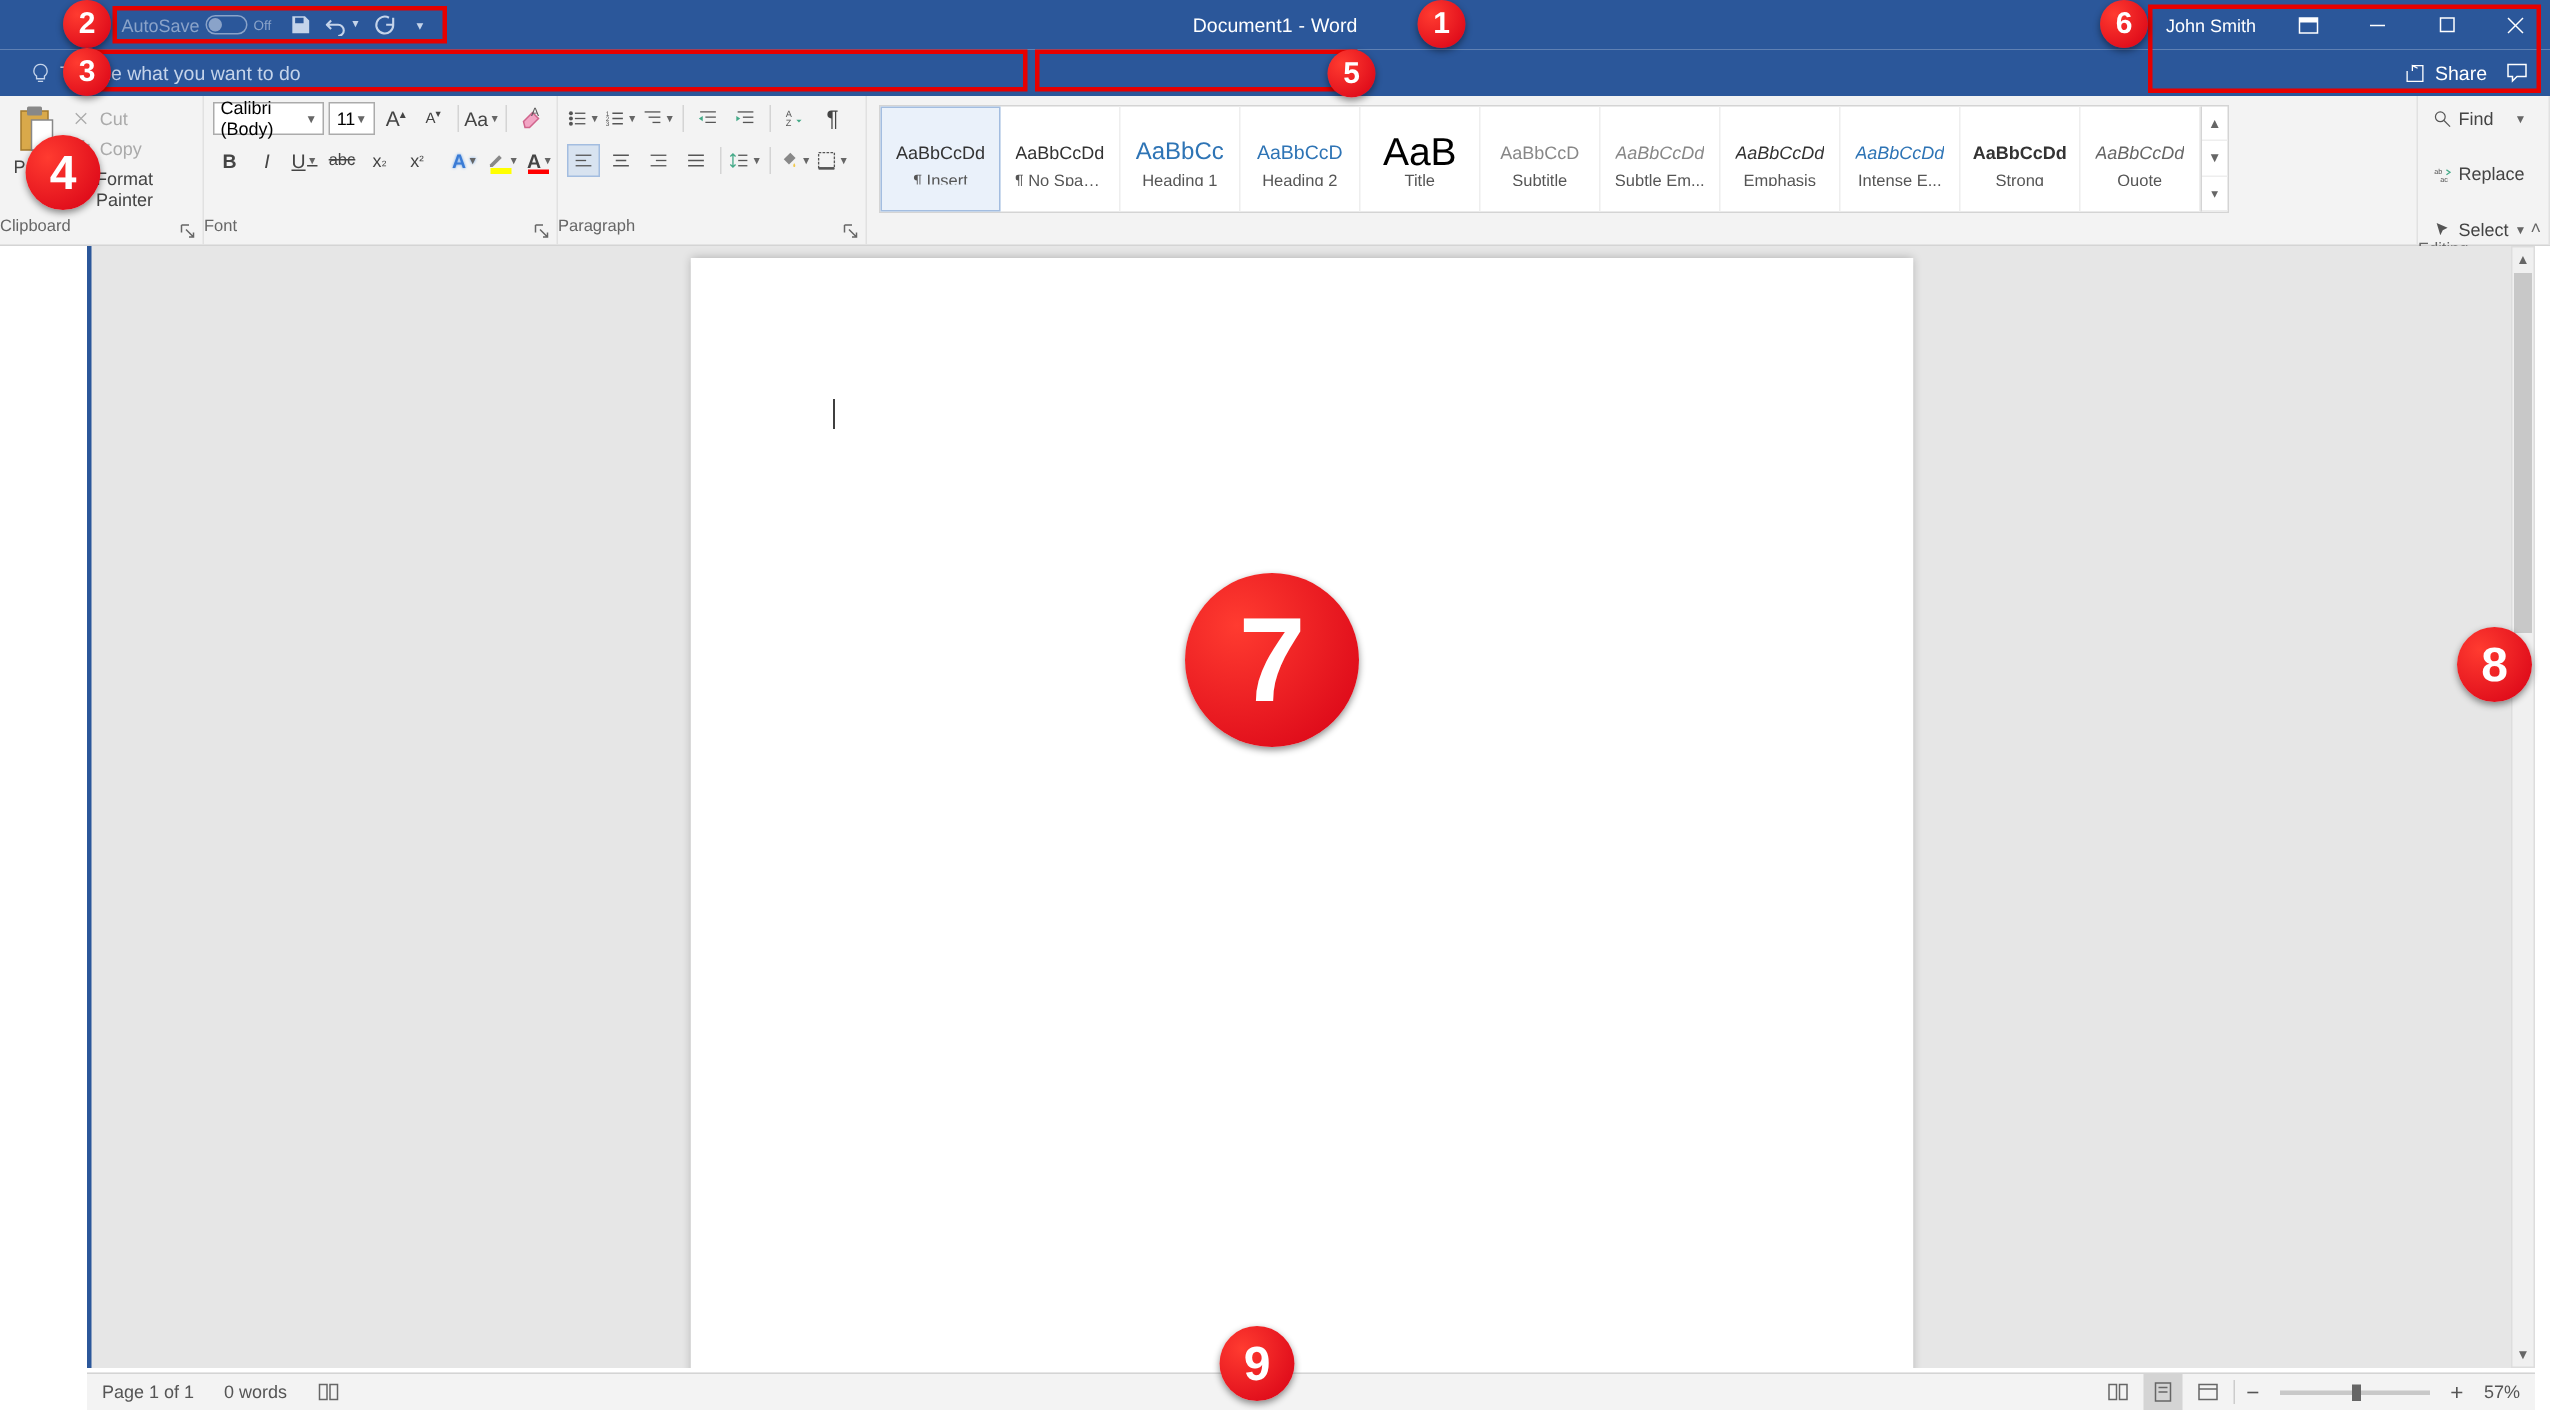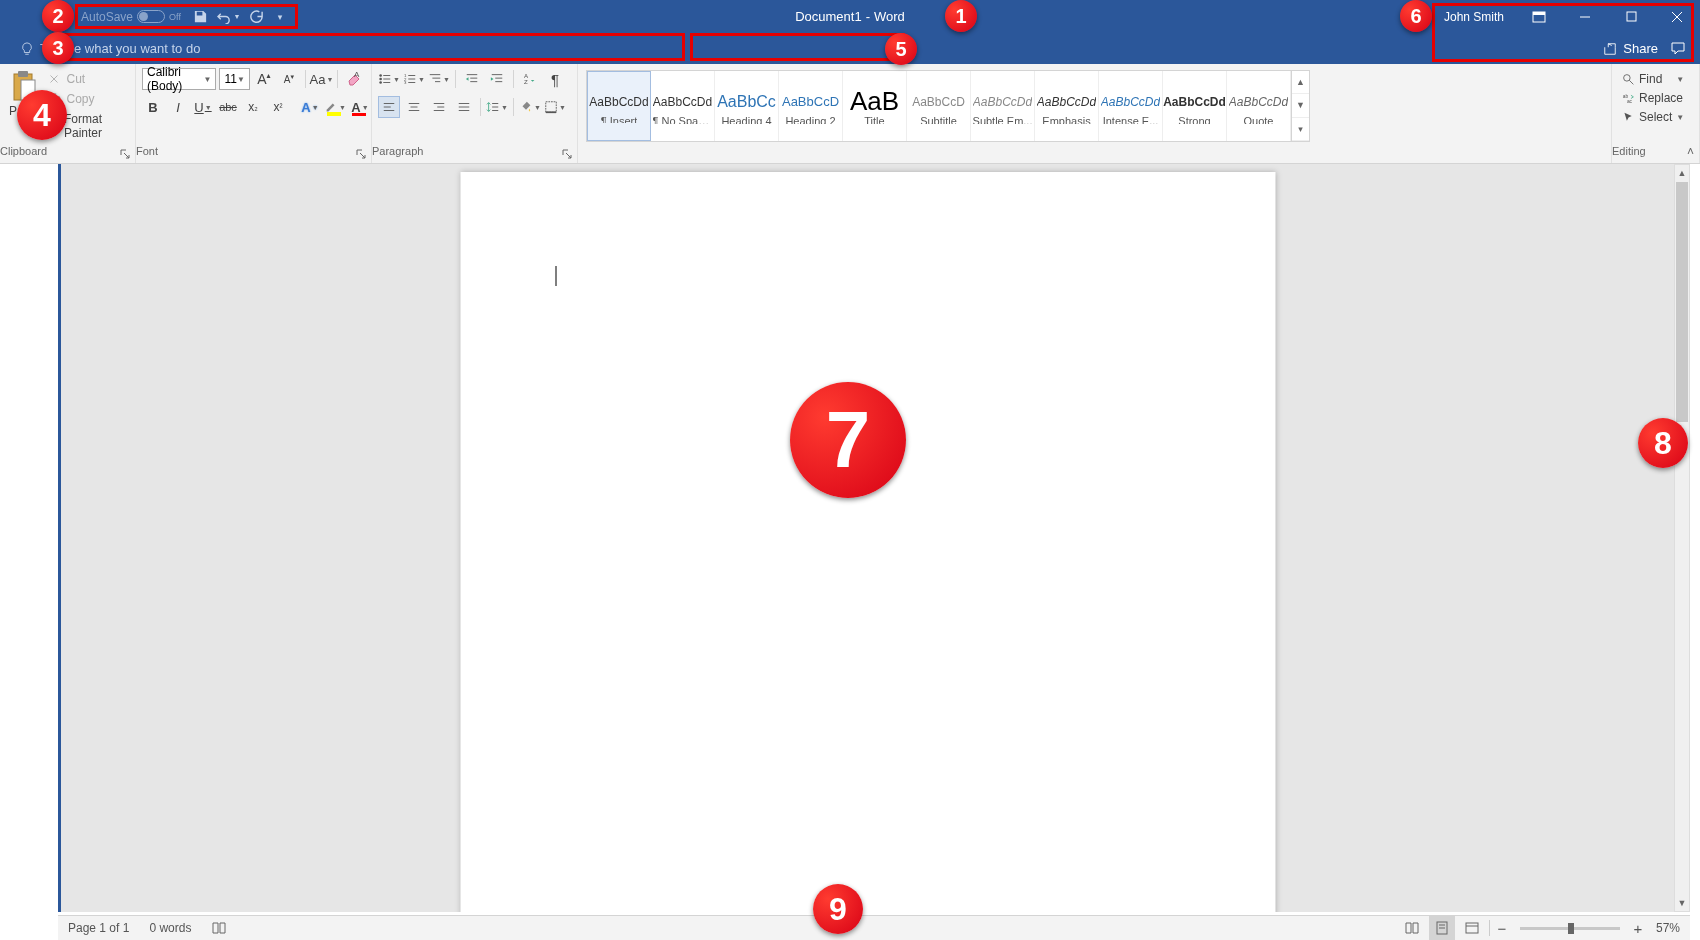--- a/index.html
+++ b/index.html
@@ -70,30 +70,30 @@
 
 
 .para-group { width:206px; }
 .para-rows { display:flex; flex-direction:column; gap:6px; width:100%; }
 
 .align-l { background:#d8e3f0; border:1px solid #a3bde0; }
 
 
 .styles-group { flex:1; min-width:0; }
 .styles-gallery { display:flex; height:72px; border:1px solid #d4d4d4; background:#fff; margin-top:2px; margin-left:2px; }
-.style-item { width:64px; border-right:1px solid #eee; display:flex; flex-direction:column; align-items:center; justify-content:center; cursor:pointer; padding:17px; }
+.style-item { width:80px; border-right:1px solid #eee; display:flex; flex-direction:column; align-items:center; justify-content:center; cursor:pointer; padding:17px; }
 .style-item.selected { border:1px solid #a3bde0; background:#eaf1fa; }
 .style-preview { font-size:12px; color:#333; height:36px; display:flex; align-items:center; white-space:nowrap; overflow:hidden; }
 .style-name { font-size:11px; color:#555; white-space:nowrap; overflow:hidden; text-overflow:ellipsis; max-width:60px; }
 .styles-scroll { width:18px; display:flex; flex-direction:column; border-left:1px solid #d4d4d4; }
 .styles-scroll div { flex:1; display:flex; align-items:center; justify-content:center; font-size:9px; color:#666; cursor:pointer; border-bottom:1px solid #eee; }
 
 
 .editing-group { width:88px; }
-.edit-items { display:flex; flex-direction:column; gap:5px; padding-top:4px; }
+.edit-items { display:flex; flex-direction:column; gap:23px; padding-top:4px; }
 .edit-item { display:flex; align-items:center; gap:4px; font-size:12px; color:#444; cursor:pointer; padding:0 4px; }
 .edit-item .dd { margin-left:auto; font-size:8px; color:#666; }
 
 .ribbon-collapse { position:absolute; right:6px; bottom:4px; font-size:12px; color:#666; cursor:pointer; }
 
 
 .doc-area { position:absolute; top:164px; left:58px; right:26px; bottom:28px; background:#e6e6e6; border-left:3px solid #2b579a; overflow:hidden; }
 .page { position:absolute; left:50%; transform:translateX(-50%); top:8px; width:815px; height:1056px; background:#fff; box-shadow:0 0 6px rgba(0,0,0,.25); }
 .cursor-blink { position:absolute; left:95px; top:94px; width:1px; height:20px; background:#000; }
 
@@ -465,21 +465,21 @@
           <div class="style-item selected">
             <div class="style-preview">AaBbCcDd</div>
             <div class="style-name">¶ Insert</div>
           </div>
           <div class="style-item">
             <div class="style-preview">AaBbCcDd</div>
             <div class="style-name">¶ No Spac...</div>
           </div>
           <div class="style-item">
             <div class="style-preview" style="color:#2e74b5;font-size:16px">AaBbCc</div>
-            <div class="style-name">Heading 4</div>
+            <div class="style-name">Heading 1</div>
           </div>
           <div class="style-item">
             <div class="style-preview" style="color:#2e74b5;font-size:13px">AaBbCcD</div>
             <div class="style-name">Heading 2</div>
           </div>
           <div class="style-item">
             <div class="style-preview" style="font-size:26px;color:#000">AaB</div>
             <div class="style-name">Title</div>
           </div>
           <div class="style-item">

